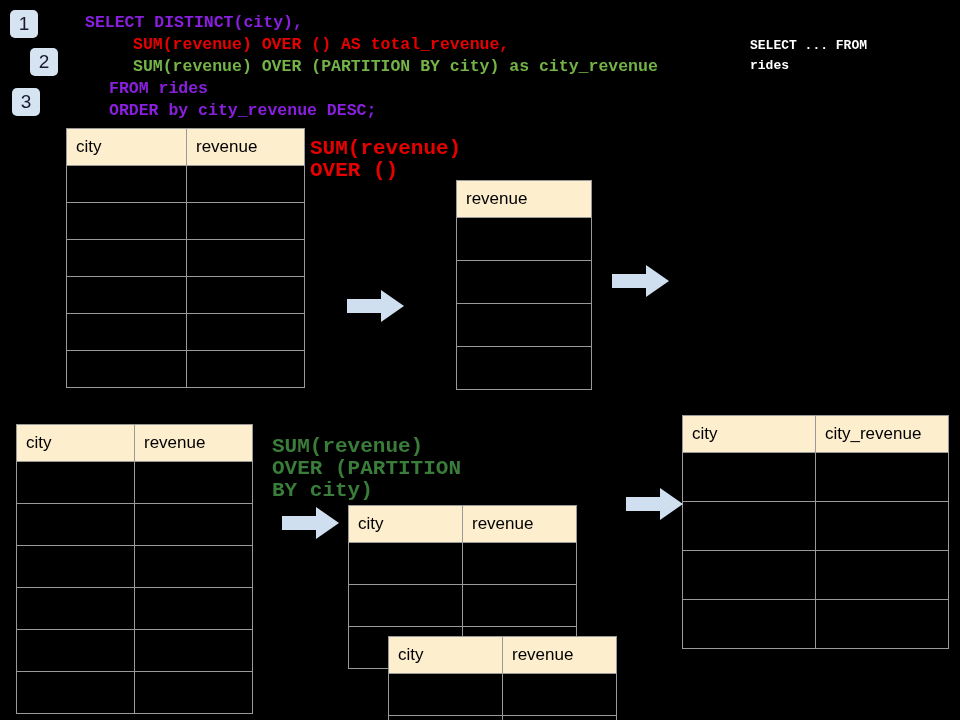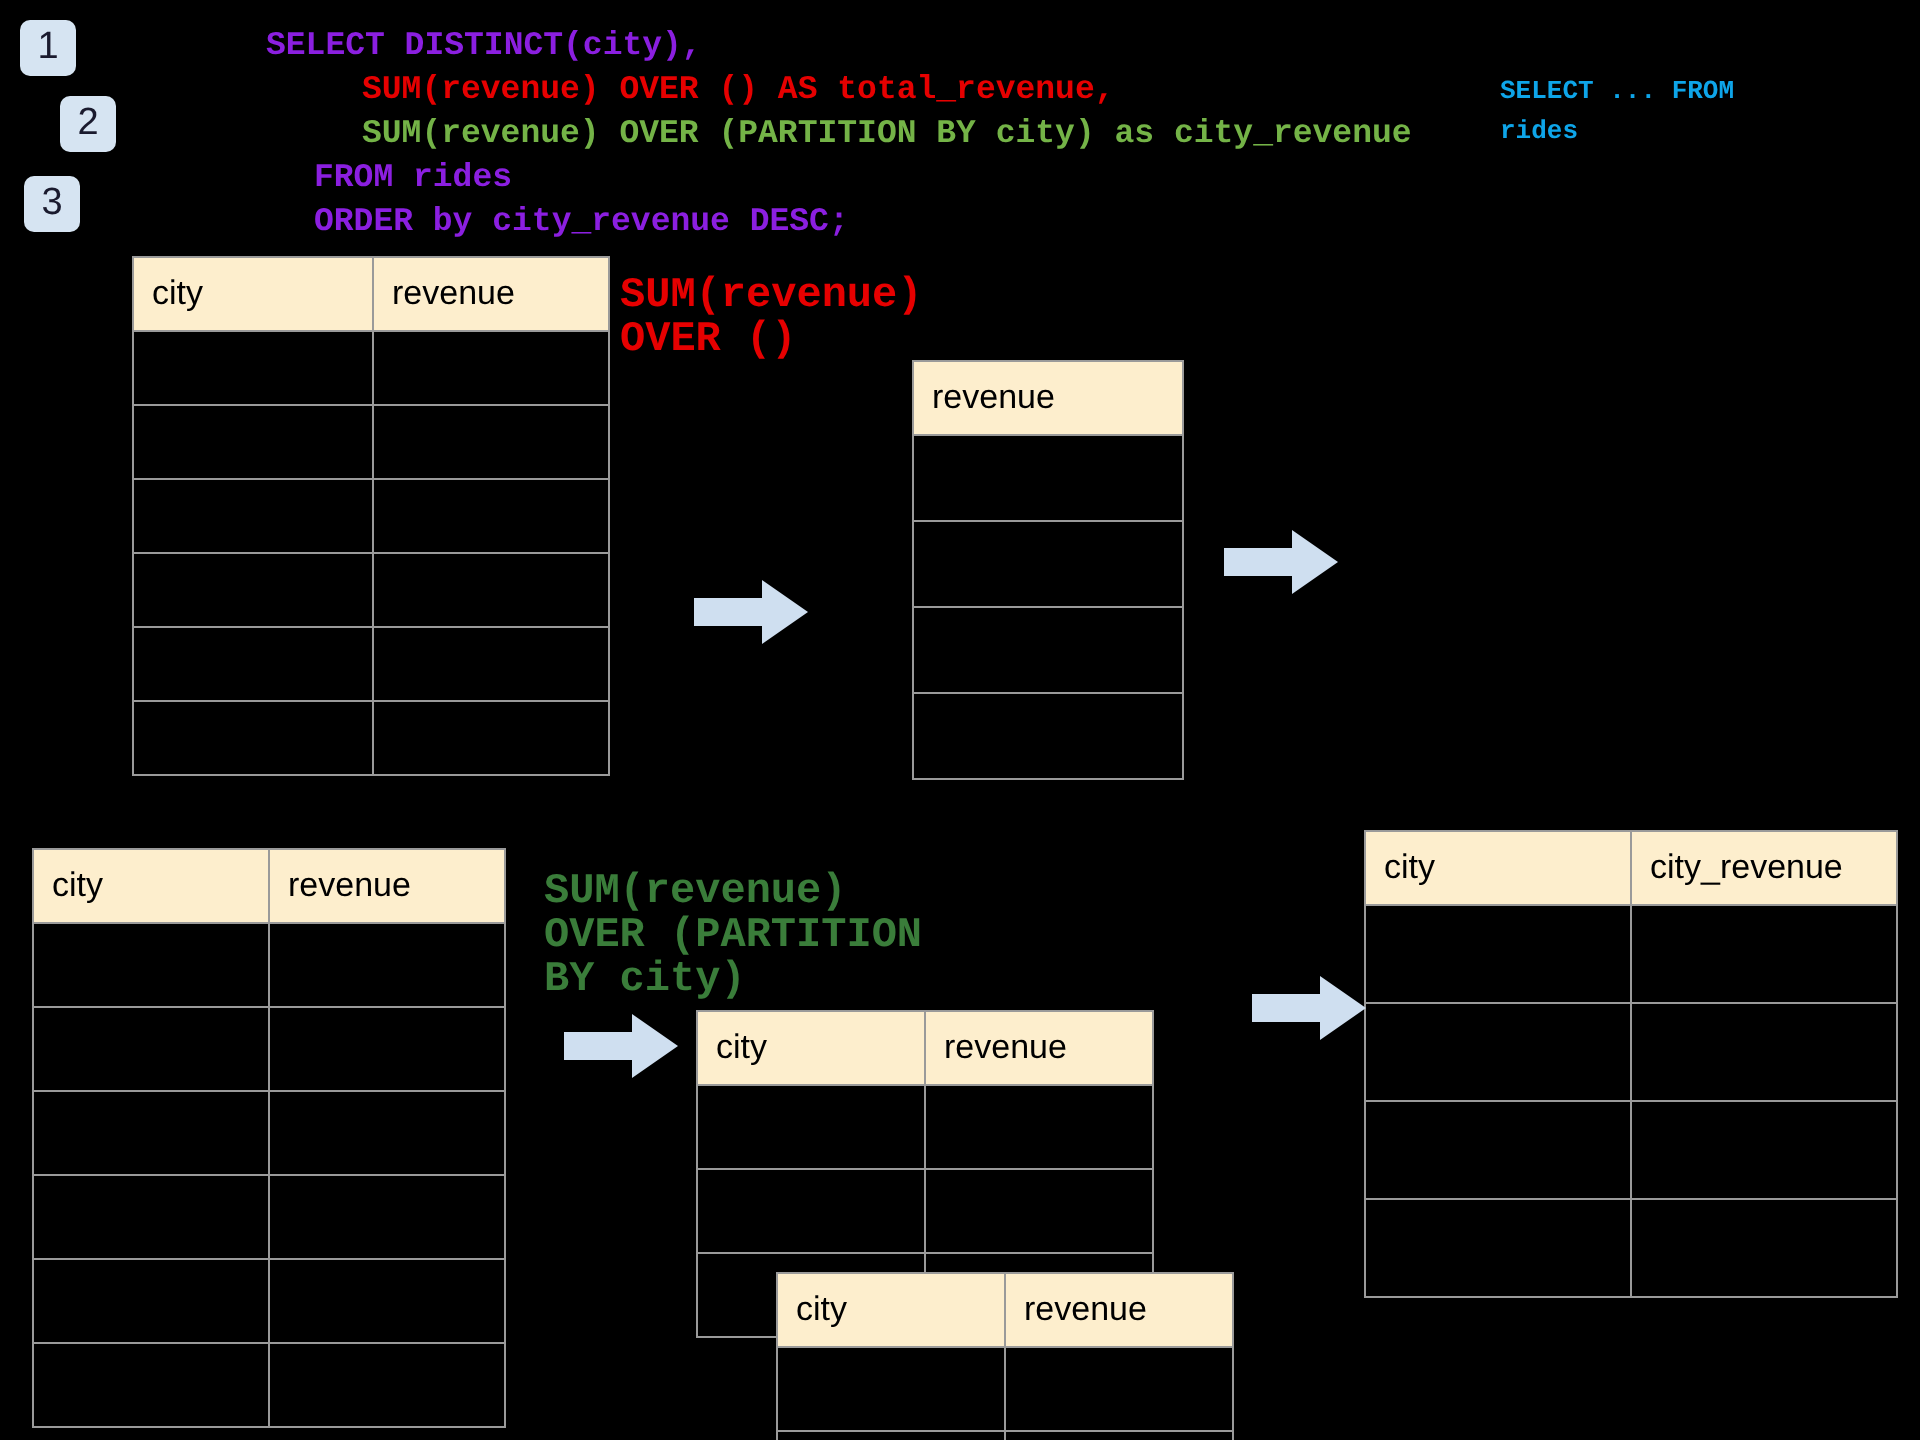--- a/index.html
+++ b/index.html
@@ -32,21 +32,21 @@
 
   
   .sql {
     position: absolute;
     font-family: "Liberation Mono", monospace;
     font-size: 16.5px;
     font-weight: bold;
     white-space: pre;
     letter-spacing: 0px;
   }
-  .sql-line { display: block; height: 22px; line-height: 22px; margin-left: 48px; }
+  .sql-line { display: block; height: 22px; line-height: 22px; }
 
   
   .note {
     position: absolute;
     font-family: "Liberation Mono", monospace;
     font-size: 21px;
     font-weight: bold;
     white-space: pre;
     line-height: 22px;
   }
@@ -91,21 +91,21 @@
   }
 </style>
 </head>
 <body>
 
 <div id="canvas">
     <div class="badge" style="left: 10px; top: 10px;">1</div>
     <div class="badge" style="left: 30px; top: 48px;">2</div>
     <div class="badge" style="left: 12px; top: 88px;">3</div>
     <div class="sql" style="left: 85px; top: 12px;"><span class="sql-line" style="color: rgb(139, 31, 224); padding-left: 0px;">SELECT DISTINCT(city),</span><span class="sql-line" style="color: rgb(230, 0, 0); padding-left: 48px;">SUM(revenue) OVER () AS total_revenue,</span><span class="sql-line" style="color: rgb(116, 179, 71); padding-left: 48px;">SUM(revenue) OVER (PARTITION BY city) as city_revenue</span><span class="sql-line" style="color: rgb(139, 31, 224); padding-left: 24px;">FROM rides</span><span class="sql-line" style="color: rgb(139, 31, 224); padding-left: 24px;">ORDER by city_revenue DESC;</span></div>
-    <div class="note-small" style="left: 750px; top: 36px; color: #0ea5e9;">SELECT ... FROM
+    <div class="note-small" style="left: 750px; top: 36px; color: #ffffff;">SELECT ... FROM
 rides</div>
     <div class="note" style="left: 310px; top: 138px; color: rgb(230, 0, 0);">SUM(revenue)
 OVER ()</div>
     <div class="note" style="left: 272px; top: 436px; color: rgb(58, 125, 58);">SUM(revenue)
 OVER (PARTITION
 BY city)</div>
     <table class="tbl" style="left: 66px; top: 128px;">
       <colgroup>
         <col style="width: 120px;">
         <col style="width: 118px;">

